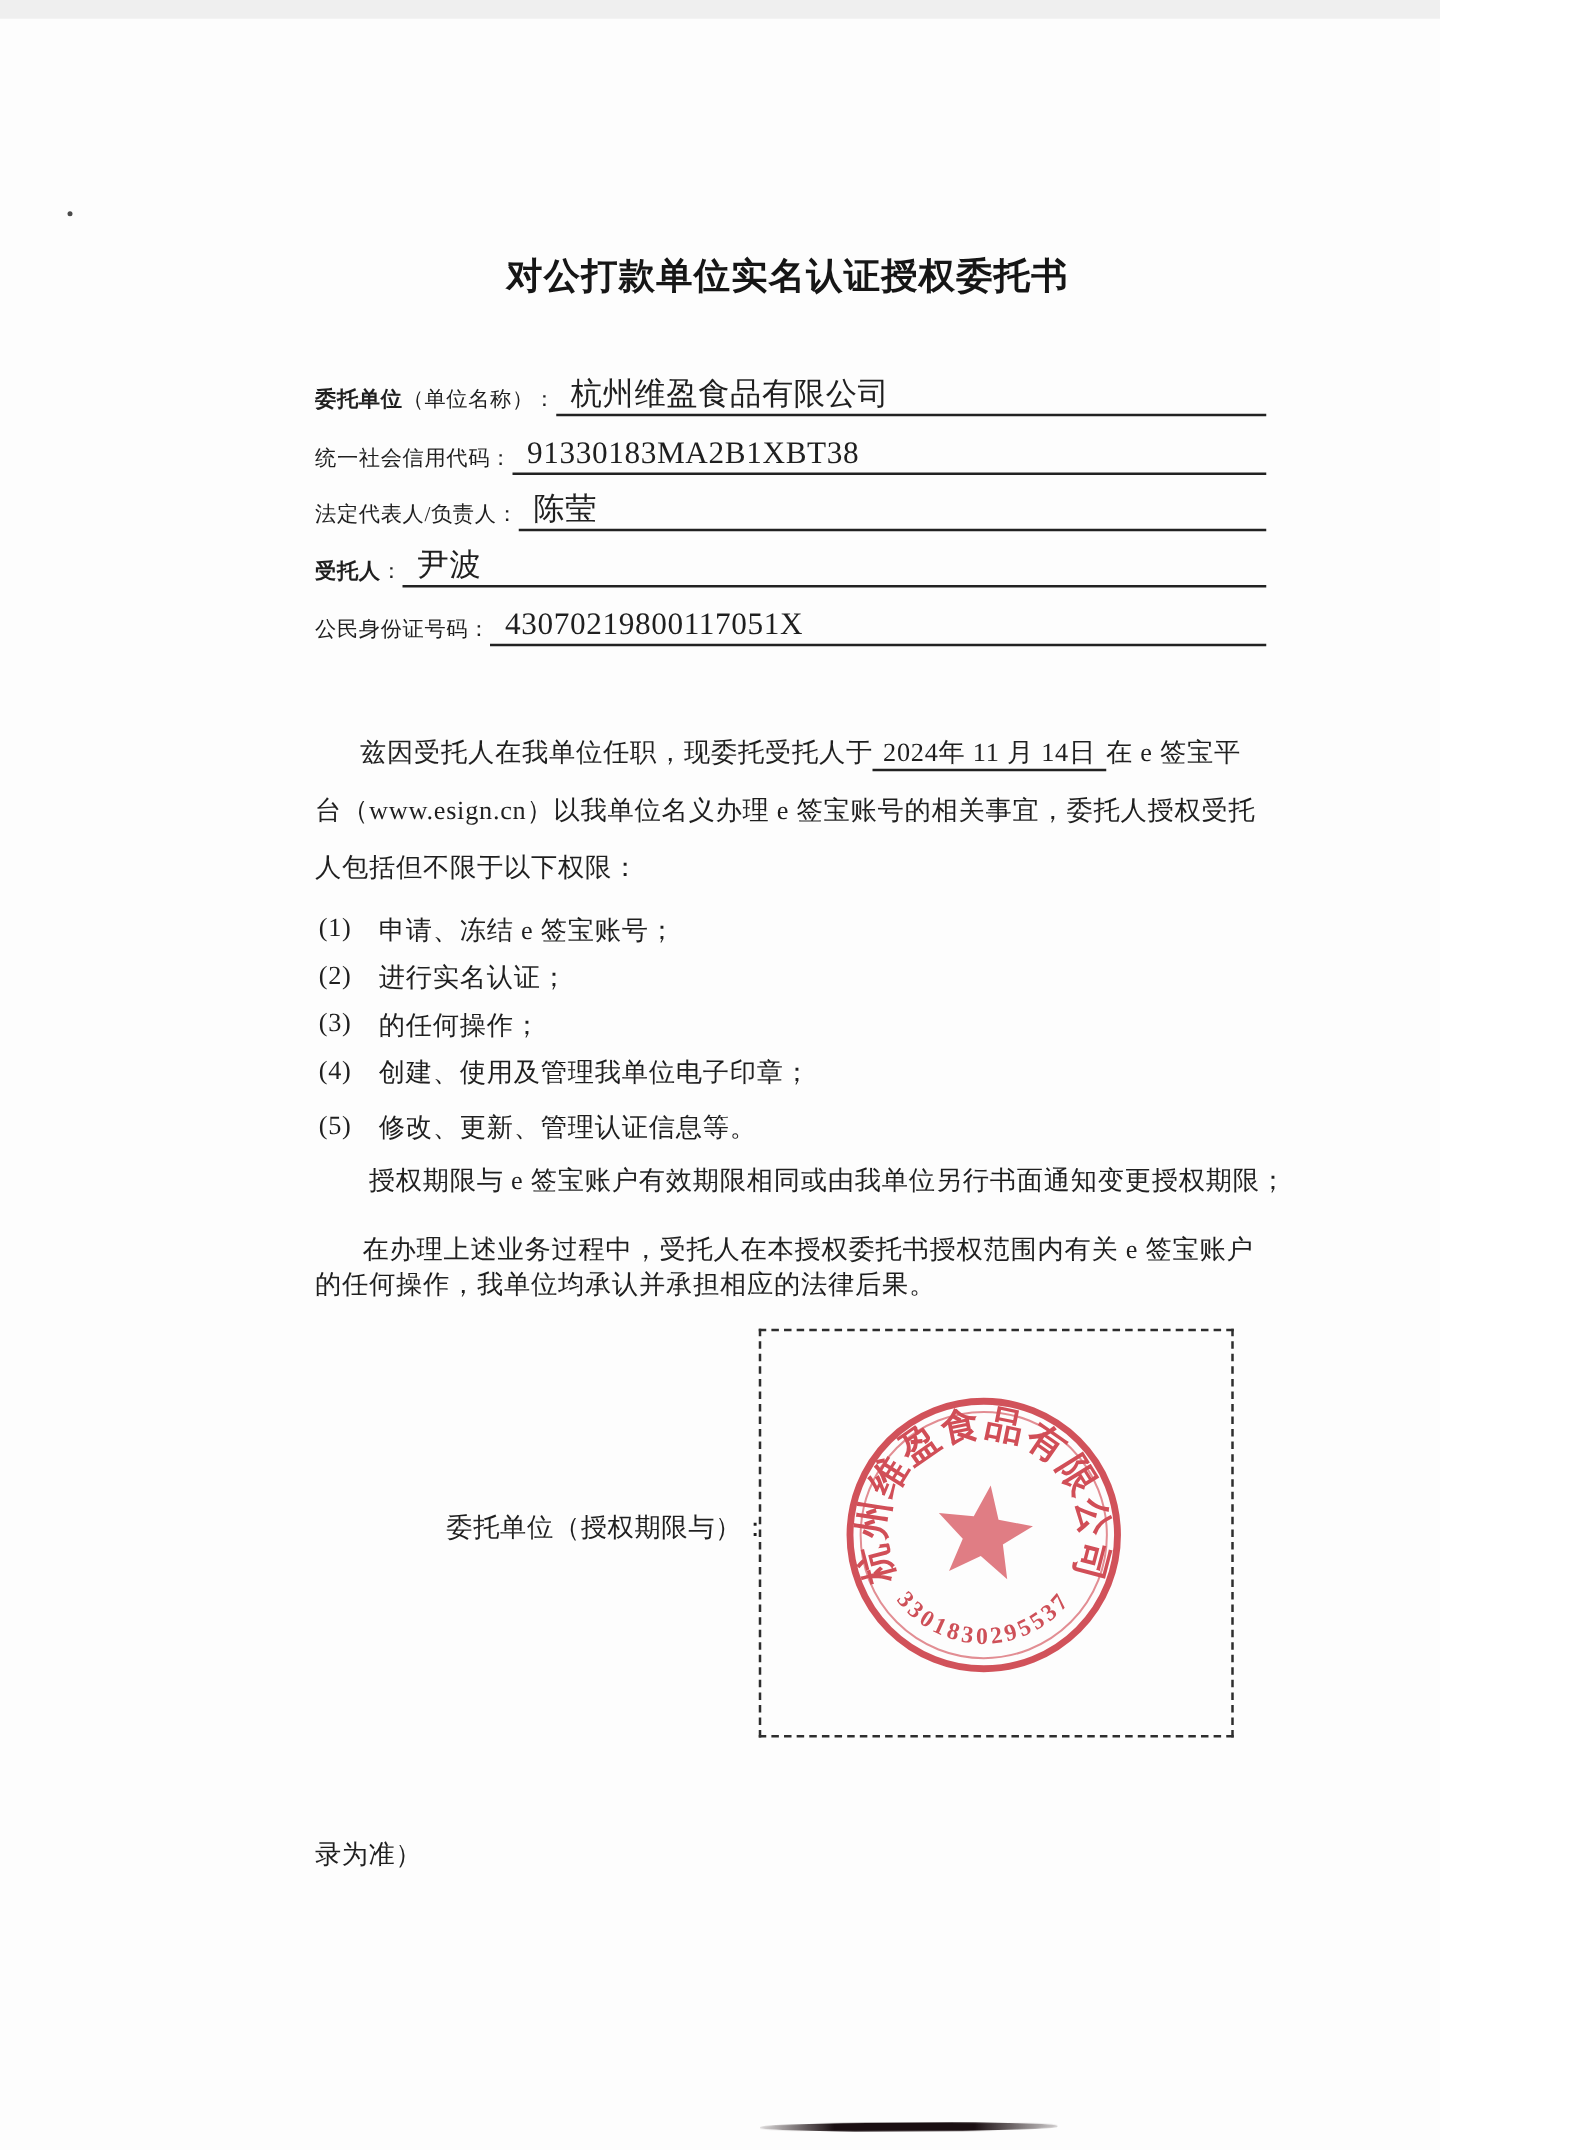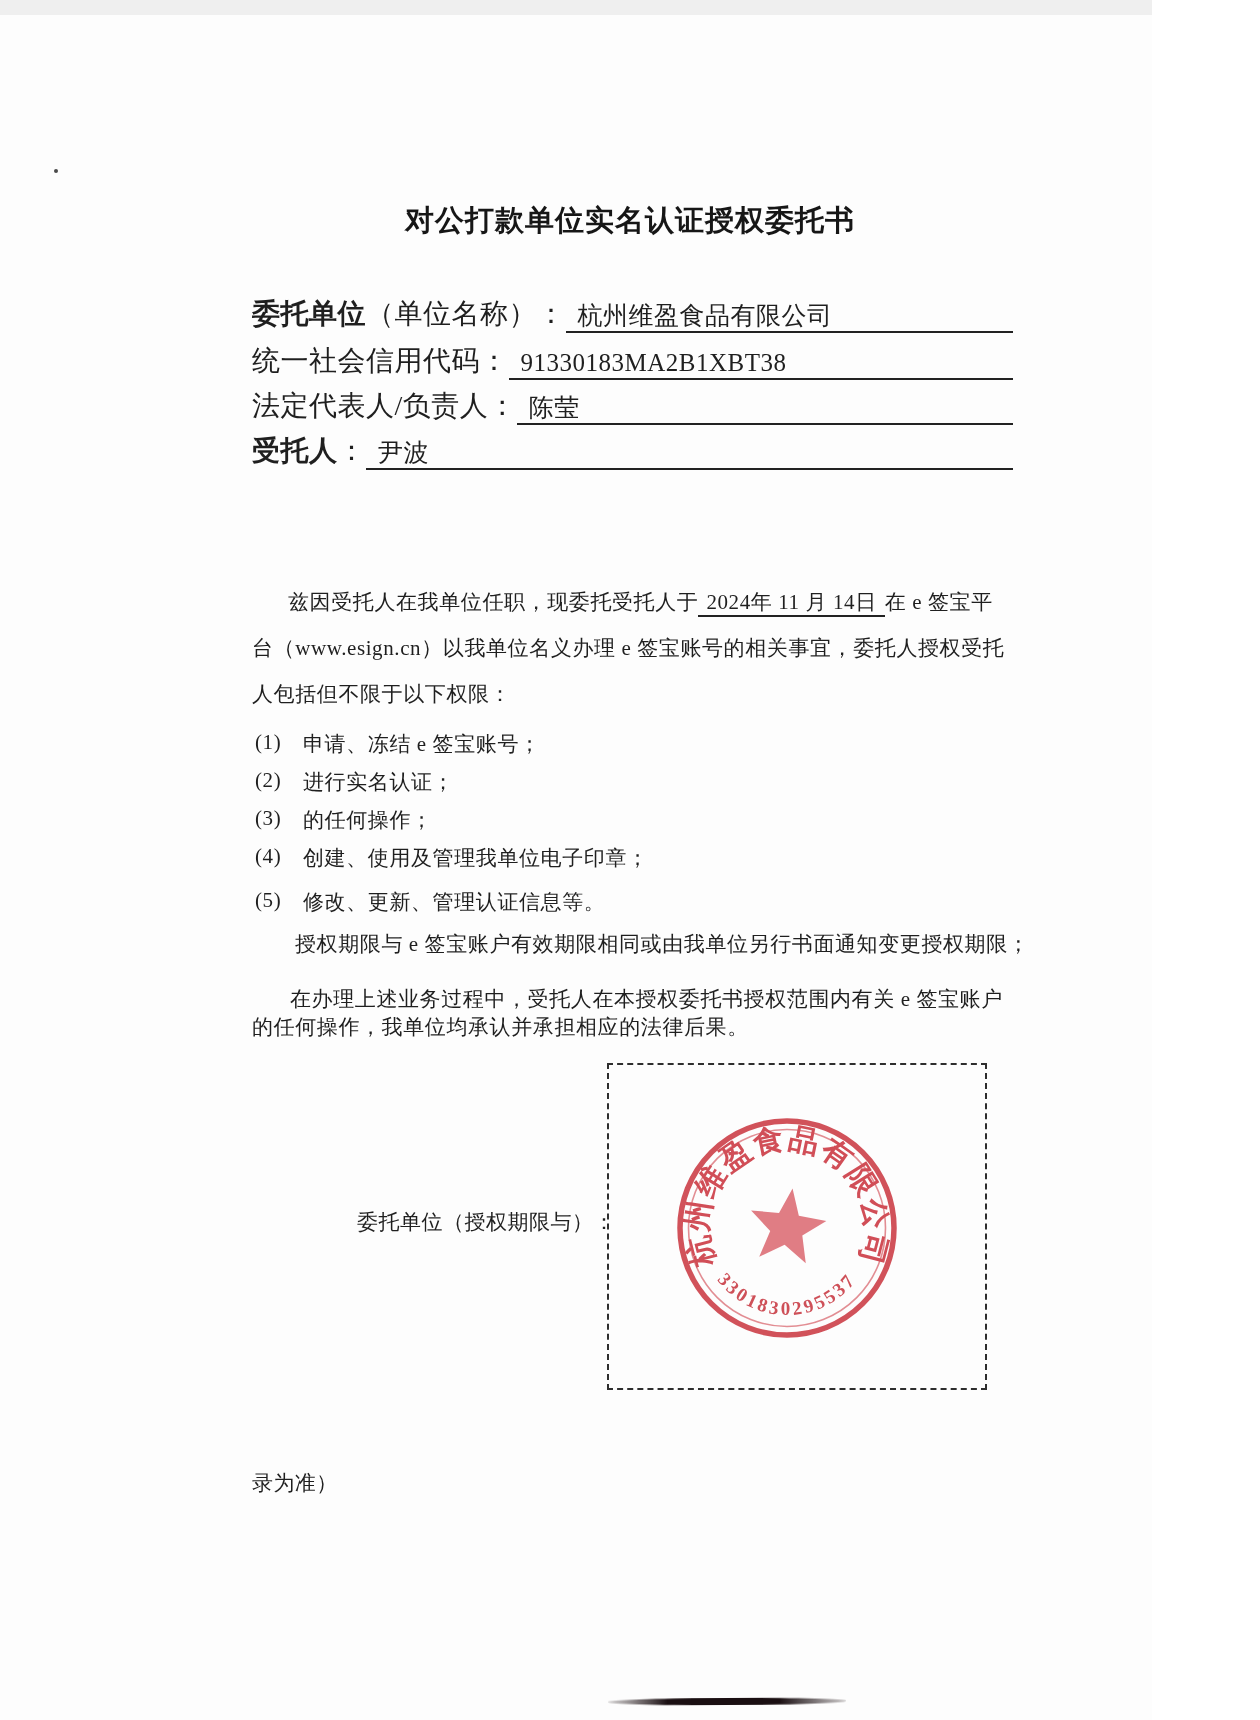--- a/index.html
+++ b/index.html
@@ -17,21 +17,21 @@
   .title{
     position:absolute;left:230px;top:201px;width:800px;margin:0;
     text-align:center;font-size:29px;font-weight:bold;letter-spacing:1px;
     color:#161616;white-space:nowrap;
   }
 
   .field{
     position:absolute;left:252px;width:761px;height:38px;
     display:flex;align-items:flex-end;white-space:nowrap;
   }
-  .flabel{font-size:28px;line-height:1;padding-bottom:5px;letter-spacing:0.5px;}
+  .flabel{font-size:17px;line-height:1;padding-bottom:5px;letter-spacing:0.5px;}
   .flabel b{font-weight:bold;}
   .fvalue{
     flex:1;border-bottom:2px solid #222;
     font-size:25px;line-height:1.05;padding:0 0 2px 12px;
     letter-spacing:0.5px;
   }
 
   .pline{position:absolute;font-size:21px;letter-spacing:0.6px;white-space:nowrap;line-height:1.25;}
   .date-underline{border-bottom:2px solid #222;padding:0 8px 1px 8px;margin-top:16px;}
 
@@ -72,20 +72,24 @@
     <span class="flabel"><b></b><span>统一社会信用代码：</span></span>
     <span class="fvalue">91330183MA2B1XBT38</span>
   </div>
   <div class="field" style="top:387px">
     <span class="flabel"><b></b><span>法定代表人/负责人：</span></span>
     <span class="fvalue">陈莹</span>
   </div>
   <div class="field" style="top:432px">
     <span class="flabel"><b>受托人</b><span>：</span></span>
     <span class="fvalue">尹波</span>
+  </div>
+  <div class="field" style="top:479px">
+    <span class="flabel"><b></b><span>公民身份证号码：</span></span>
+    <span class="fvalue">43070219800117051X</span>
   </div>
 
   <div class="pline" style="left:288px;top:589px">
     <span>兹因受托人在我单位任职，现委托受托人于</span><span class="date-underline">2024年 11 月 14日</span><span>在 e 签宝平</span>
   </div>
   <div class="pline" style="left:252px;top:635px">台（www.esign.cn）以我单位名义办理 e 签宝账号的相关事宜，委托人授权受托</div>
   <div class="pline" style="left:252px;top:681px">人包括但不限于以下权限：</div>
 
   <div class="perm" style="top:730px">
     <span class="pnum">(1)</span>

